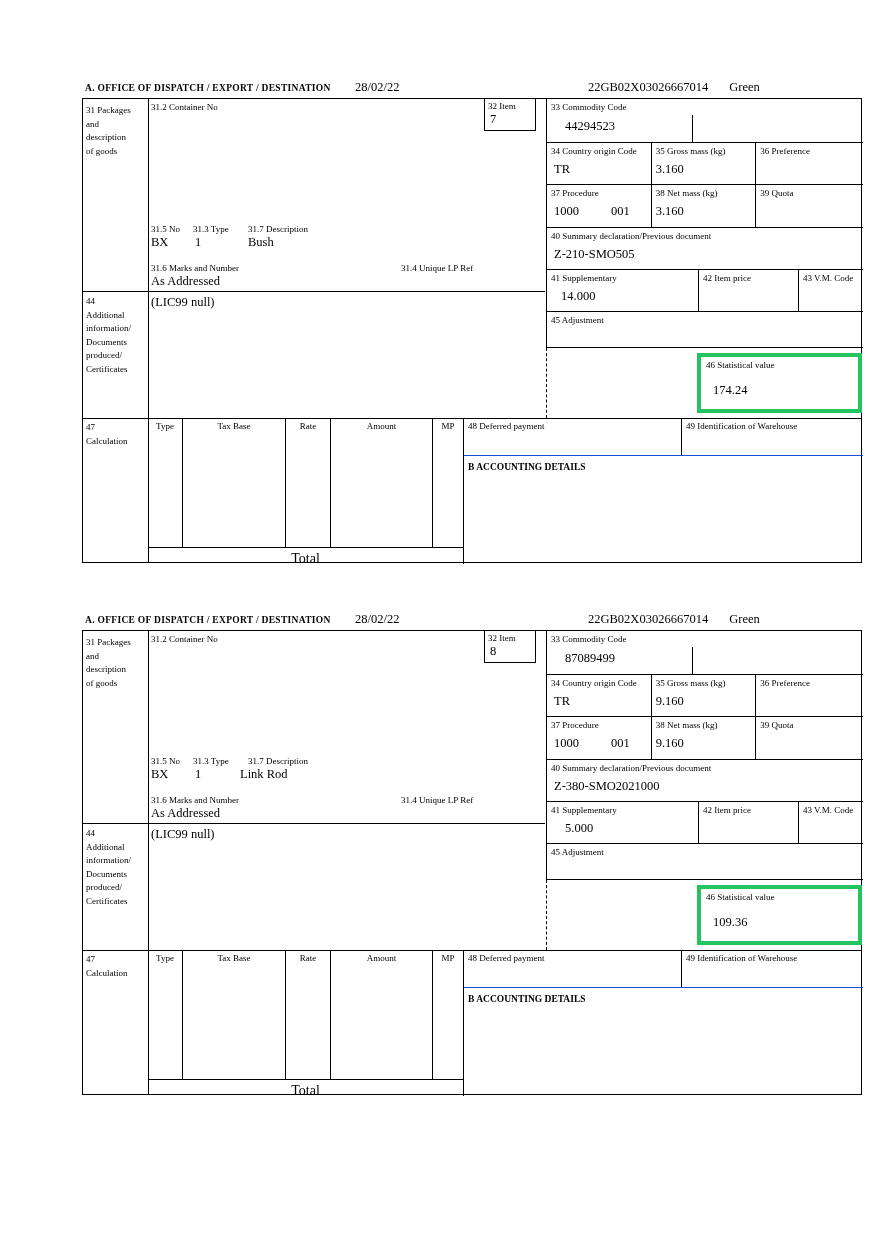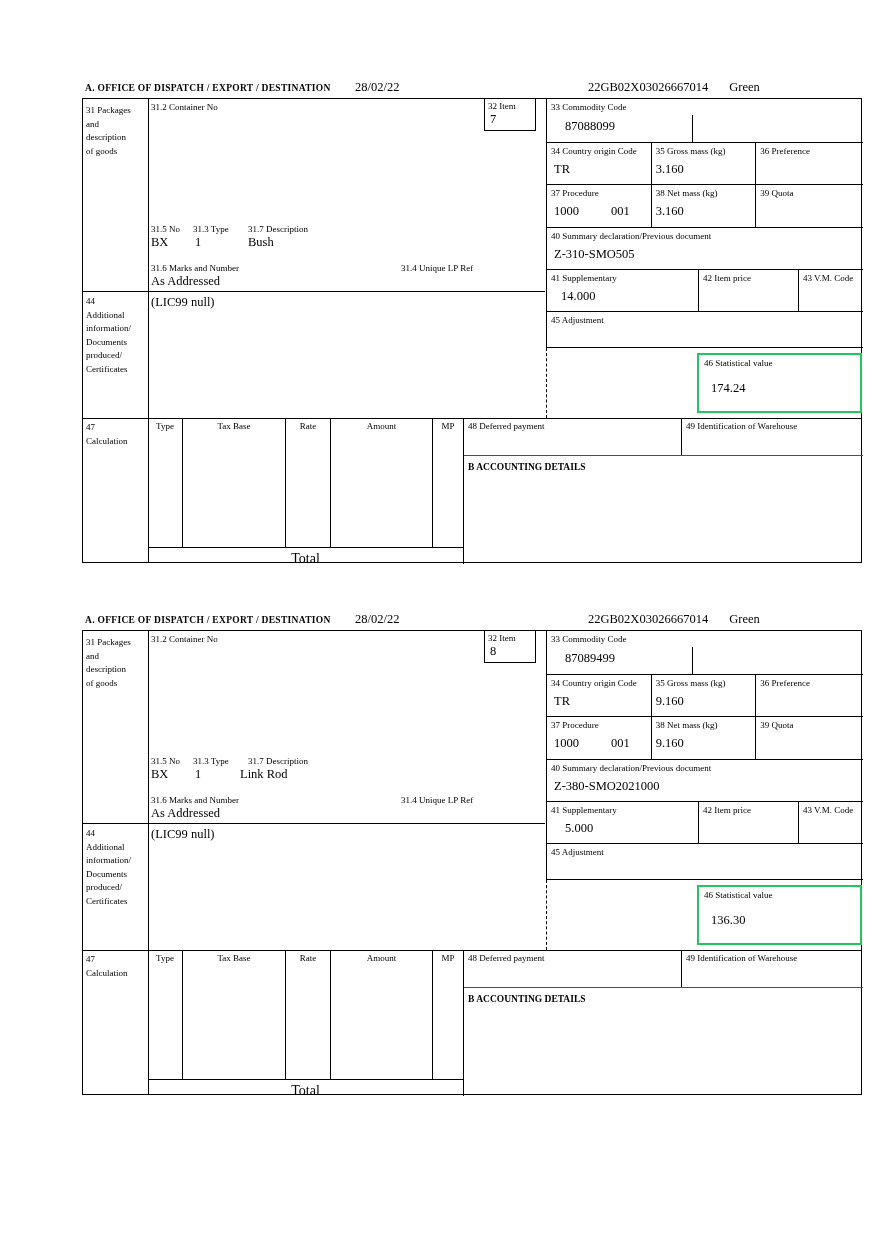--- a/index.html
+++ b/index.html
@@ -30,21 +30,21 @@
   .vline.dashed { border-left:1px dashed #000; }
 
   .itembox { position:absolute; width:52px; height:32px; border:1px solid #000; border-top:none; }
 
   .commodity { position:absolute; left:463px; top:0; width:317px; height:249px; border-left:1px solid #000; }
   .crow { position:relative; border-bottom:1px solid #000; }
   .crow.flex { display:flex; }
   .ccell { position:relative; border-right:1px solid #000; height:100%; }
   .ccell.last { border-right:none; }
 
-  .statbox { position:absolute; border:2px solid #22c55e; }
+  .statbox { position:absolute; border:4px solid #22c55e; }
 
   .calc { position:absolute; }
   .calc-body { display:flex; height:129px; }
   .calc-col { position:relative; border-right:1px solid #000; text-align:center; }
   .calc-col.last { border-right:none; }
   .calc-col .clbl { display:block; padding-top:3px; font-size:9px; }
   .calc-total { height:17px; border-top:1px solid #000; text-align:center; }
   .calc-total .clbl { display:inline-block; padding-top:3px; font-size:14px; }
 
   .acct { position:absolute; border-left:1px solid #000; }
@@ -103,21 +103,21 @@
 
       <div class="lbl" style="left:68px;top:164px">31.6 Marks and Number</div>
       <div class="lbl" style="left:318px;top:164px">31.4 Unique LP Ref</div>
       <div class="val" style="left:68px;top:175px">As Addressed</div>
 
       <div class="val" style="left:68px;top:196px">(LIC99 null)</div>
 
       <div class="commodity">
         <div class="crow" style="height:44px">
           <div class="lbl" style="left:4px;top:3px">33 Commodity Code</div>
-          <div class="val" style="left:18px;top:20px">87088099</div>
+          <div class="val" style="left:18px;top:20px">44294523</div>
           <div class="vline" style="left:145px;top:16px;height:28px"></div>
         </div>
         <div class="crow flex" style="height:42px">
           <div class="ccell" style="width:105px">
             <div class="lbl" style="left:4px;top:3px">34 Country origin Code</div>
             <div class="val" style="left:7px;top:19px">TR</div>
           </div>
           <div class="ccell" style="width:105px">
             <div class="lbl" style="left:4px;top:3px">35 Gross mass (kg)</div>
             <div class="val" style="left:4px;top:19px">3.160</div>
@@ -135,21 +135,21 @@
           <div class="ccell" style="width:105px">
             <div class="lbl" style="left:4px;top:3px">38 Net mass (kg)</div>
             <div class="val" style="left:4px;top:19px">3.160</div>
           </div>
           <div class="ccell last" style="width:107px">
             <div class="lbl" style="left:4px;top:3px">39 Quota</div>
           </div>
         </div>
         <div class="crow" style="height:42px">
           <div class="lbl" style="left:4px;top:3px">40 Summary declaration/Previous document</div>
-          <div class="val" style="left:7px;top:19px">Z-310-SMO505</div>
+          <div class="val" style="left:7px;top:19px">Z-210-SMO505</div>
         </div>
         <div class="crow flex" style="height:42px">
           <div class="ccell" style="width:152px">
             <div class="lbl" style="left:4px;top:3px">41 Supplementary</div>
             <div class="val" style="left:14px;top:19px">14.000</div>
           </div>
           <div class="ccell" style="width:100px">
             <div class="lbl" style="left:4px;top:3px">42 Item price</div>
           </div>
           <div class="ccell last" style="width:64px">
@@ -307,21 +307,21 @@
         </div>
         <div class="crow" style="height:36px">
           <div class="lbl" style="left:4px;top:3px">45 Adjustment</div>
         </div>
       </div>
 
       <div class="vline dashed" style="left:463px;top:249px;height:70px"></div>
 
       <div class="statbox" style="left:614px;top:254px;width:165px;height:60px">
         <div class="lbl" style="left:5px;top:3px">46 Statistical value</div>
-        <div class="val" style="left:12px;top:26px">136.30</div>
+        <div class="val" style="left:12px;top:26px">109.36</div>
       </div>
 
       <div class="calc" style="left:65px;top:319px;width:315px;height:146px">
         <div class="calc-body">
           <div class="calc-col" style="width:35px">
               <span class="clbl">Type</span>
             </div>
           <div class="calc-col" style="width:103px">
               <span class="clbl">Tax Base</span>
             </div>

